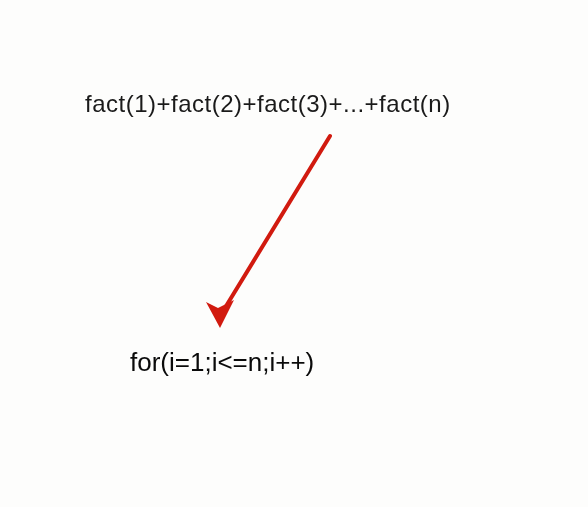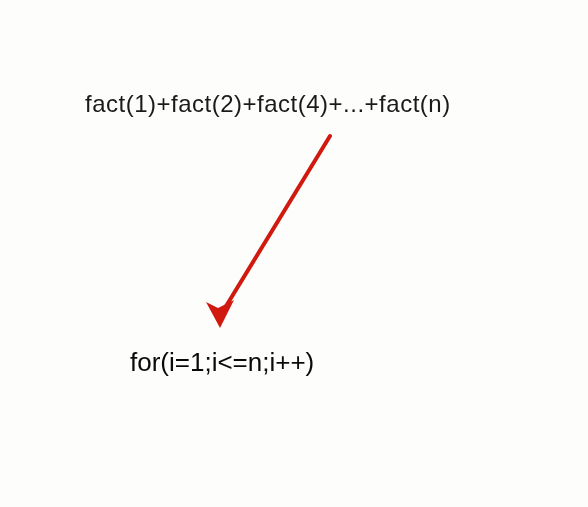--- a/index.html
+++ b/index.html
@@ -46,21 +46,21 @@
       pointer-events: none;
     }
     .arrow-svg {
       width: 100%;
       height: 100%;
     }
   </style>
 </head>
 <body>
 
-<div class="formula-text">fact(1)+fact(2)+fact(4)+...+fact(n)</div>
+<div class="formula-text">fact(1)+fact(2)+fact(3)+...+fact(n)</div>
 
 <div class="arrow-container">
   <svg class="arrow-svg" viewBox="0 0 160 210">
     <line x1="140" y1="8" x2="30" y2="188" stroke="#d11a0f" stroke-width="4" stroke-linecap="round"></line>
     <polygon points="30,200 16,174 28,180 44,172" fill="#d11a0f"></polygon>
   </svg>
 </div>
 
 <div class="code-block">
   <div class="code-line">for(i=1;i&lt;=n;i++)</div>

